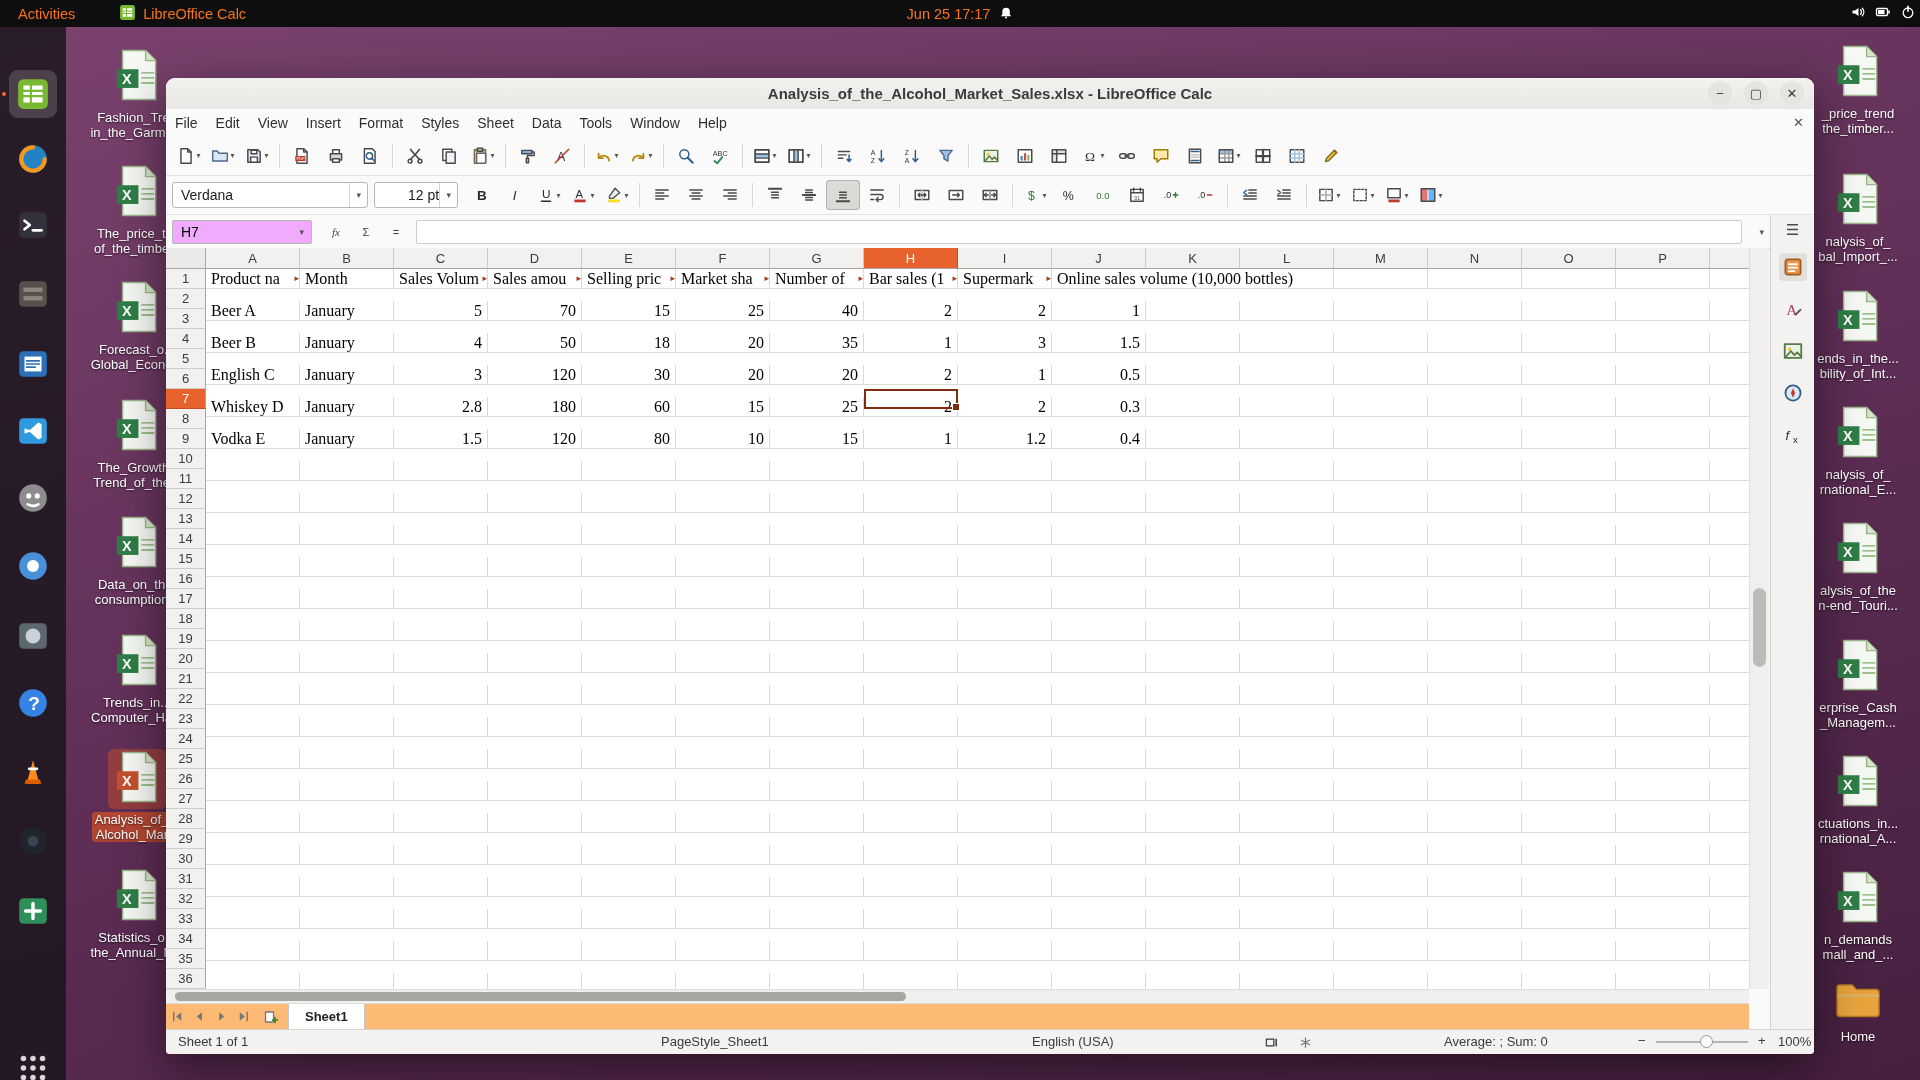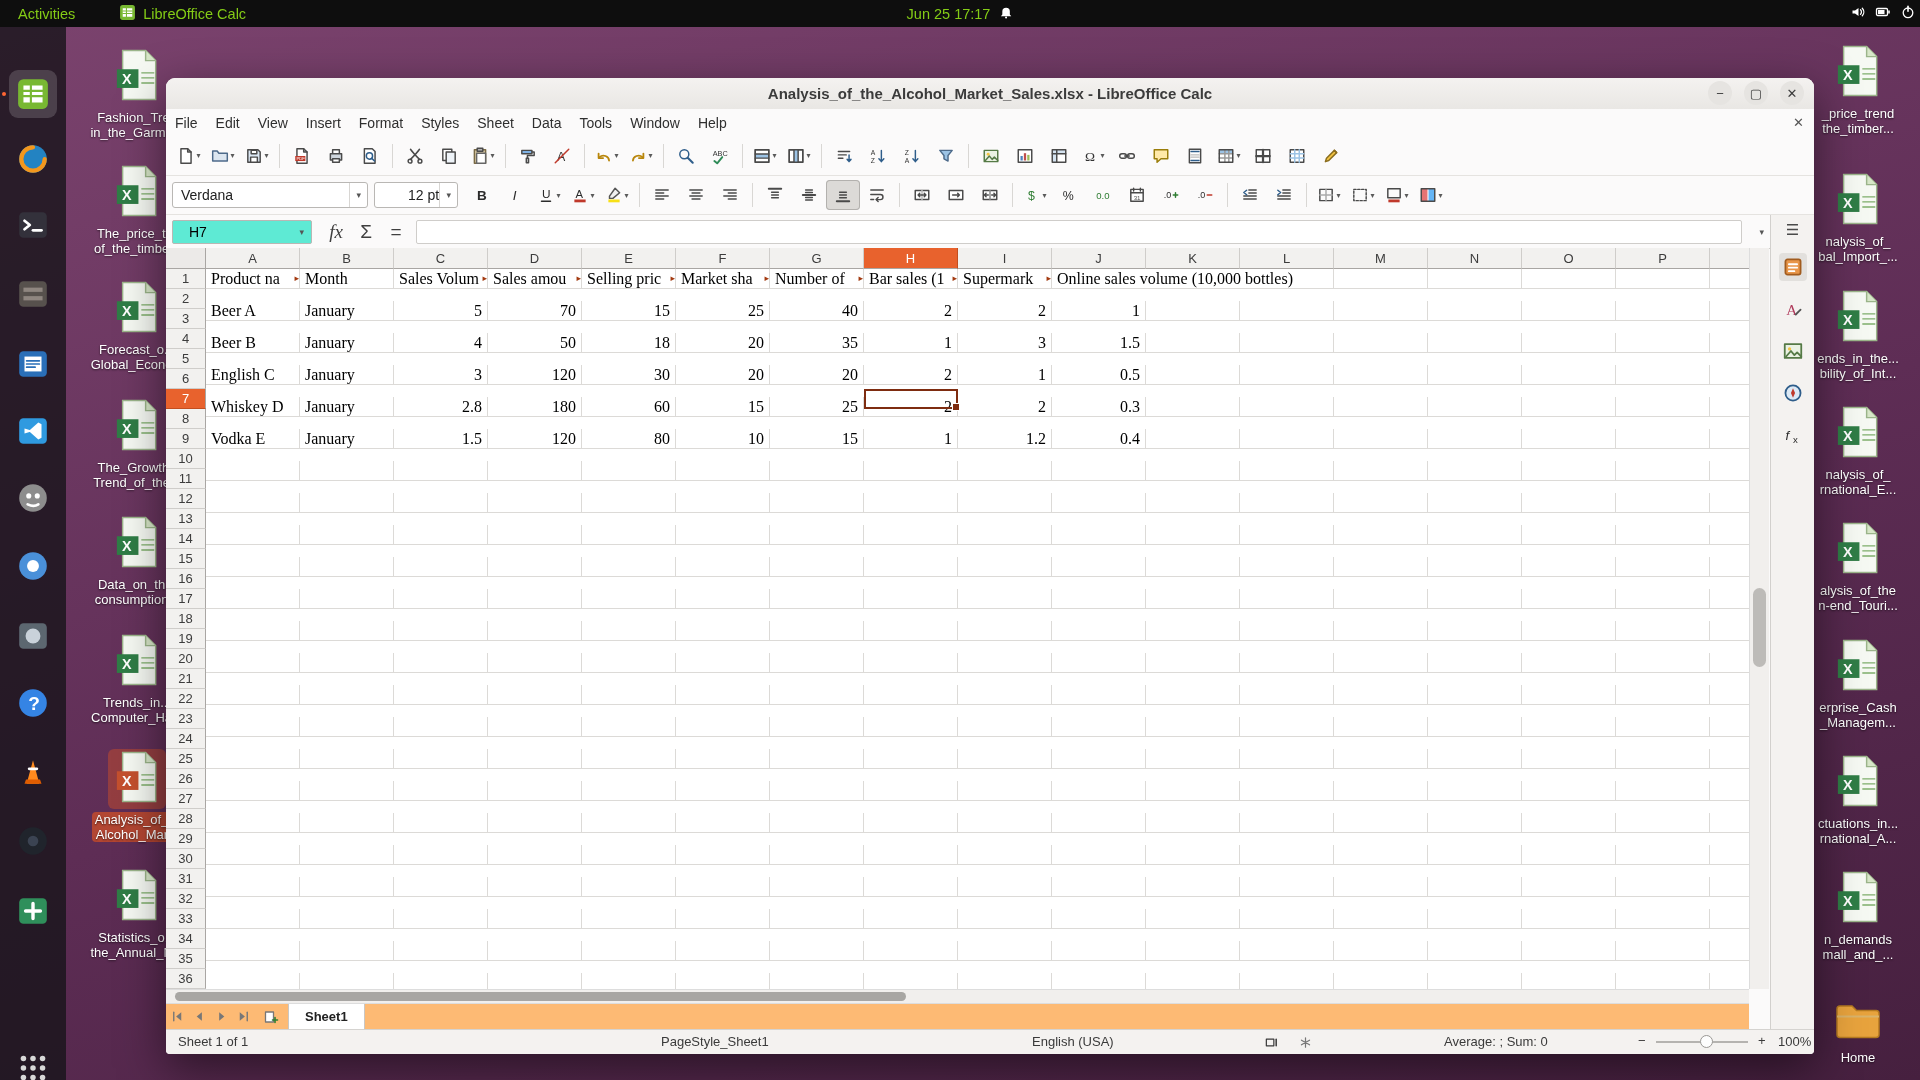--- a/index.html
+++ b/index.html
@@ -1,21 +1,21 @@
 <!DOCTYPE html>
 <html><head>
 <meta charset="utf-8">
 <style>
   html,body{margin:0;padding:0;background:#000;}
   #screen{position:relative;width:1920px;height:1080px;overflow:hidden;
     background:linear-gradient(165deg,#7b436e 0%,#5e2d55 55%,#46203f 100%);
     font-family:"Liberation Sans",sans-serif;-webkit-font-smoothing:antialiased;}
   
   #topbar{position:absolute;left:0;top:0;width:1920px;height:27px;background:#0e0e0e;
-    color:#84cc16;display:flex;align-items:center;font-size:14.5px;z-index:50;}
+    color:#f97316;display:flex;align-items:center;font-size:14.5px;z-index:50;}
   #topbar .activities{padding:0 18px;height:100%;display:flex;align-items:center;}
   #topbar .appfocus{display:flex;align-items:center;gap:7px;margin-left:26px;}
   #topbar .clock{position:absolute;left:50%;transform:translateX(-50%);display:flex;align-items:center;gap:8px;}
   #topbar .tb-right{position:absolute;right:4px;display:flex;align-items:center;gap:9px;color:#fff;}
   
   #dock{position:absolute;left:0;top:27px;width:66px;height:1053px;background:rgba(24,21,27,.82);z-index:40;}
   .dock-item{position:absolute;left:9px;width:48px;height:48px;border-radius:9px;
     display:flex;align-items:center;justify-content:center;}
   .dock-item.active{background:rgba(255,255,255,.16);}
   .dock-item.active::before{content:"";position:absolute;left:-7px;width:4px;height:4px;border-radius:50%;background:#ff6633;}
@@ -51,24 +51,24 @@
   .tb-sep{width:1px;height:24px;background:#d9d7d4;margin:0 5px;flex:0 0 auto;}
   .combo{height:26px;background:#fff;border:1px solid #b9b7b4;border-radius:3px;display:flex;
     align-items:center;font-size:14px;color:#222;padding-left:8px;box-sizing:border-box;margin-right:6px;flex:0 0 auto;}
   .combo .dd{margin-left:auto;padding:0 6px;color:#555;font-size:9px;border-left:1px solid #d8d6d3;height:100%;
     display:flex;align-items:center;}
   #fontname{width:196px;}
   #fontsize{width:84px;padding-left:33px;}
   
   #formulabar{position:absolute;left:0;top:137px;width:1604px;height:33px;background:#fbfafa;
     border-bottom:1px solid #cfcdca;display:flex;align-items:center;}
-  #namebox{position:absolute;left:6px;width:140px;height:24px;background:#5eead4;border:1px solid #b9b7b4;
-    border-radius:2px;font-size:14px;display:flex;align-items:center;padding-left:16px;box-sizing:border-box;}
+  #namebox{position:absolute;left:6px;width:140px;height:24px;background:#f0abfc;border:1px solid #b9b7b4;
+    border-radius:2px;font-size:14px;display:flex;align-items:center;padding-left:8px;box-sizing:border-box;}
   #namebox .dd{margin-left:auto;padding:0 7px;font-size:9px;color:#555;}
-  .fb-ico{position:absolute;font-size:19px;color:#3f3f3f;width:24px;text-align:center;}
+  .fb-ico{position:absolute;font-size:11px;color:#3f3f3f;width:24px;text-align:center;}
   #fxi{left:158px;font-style:italic;font-family:"Liberation Serif",serif;}
   #sumi{left:188px;}
   #eqi{left:218px;}
   #formulainput{position:absolute;left:250px;width:1326px;height:24px;background:#fff;
     border:1px solid #cfcdca;border-radius:2px;box-sizing:border-box;font-size:14px;}
   #fbexpand{position:absolute;right:6px;font-size:9px;color:#555;}
   
   #sheetwrap{position:absolute;left:0;top:170px;width:1583px;height:741px;background:#fff;overflow:hidden;}
   #corner{position:absolute;left:0;top:0;width:40px;height:21px;background:#eceae8;
     border-right:1px solid #a9a6a3;border-bottom:1px solid #a9a6a3;box-sizing:border-box;}
@@ -461,21 +461,21 @@
             <path d="M22 1v7h7" fill="#d7e6c8" stroke="#9bb58a"></path>
             <rect x="2" y="14" width="15" height="13" fill="#2f7d46"></rect>
             <text x="5.5" y="24.5" font-size="10" fill="#fff" font-weight="bold" font-family="sans-serif">X</text>
             <path d="M19 16.5h9M19 20h9M19 23.5h9" stroke="#7fae6c" stroke-width="1"></path>
           </svg></div>
         <div class="dlabel">
           <div>n_demands</div>
           <div>mall_and_...</div>
         </div>
       </div>
-      <div class="desk-item" style="left: 1800px; top: 999px;">
+      <div class="desk-item" style="left: 1800px; top: 978px;">
         <div class="icon-wrap"><svg width="48" height="40" viewBox="0 0 32 26">
             <path d="M2 5a2 2 0 0 1 2-2h8l3 3h13a2 2 0 0 1 2 2v14a2 2 0 0 1-2 2H4a2 2 0 0 1-2-2z" fill="#e8a33d" stroke="#b57a20"></path>
             <path d="M2 10h28" stroke="#d9b36b" stroke-width="1.4"></path>
           </svg></div>
         <div class="dlabel">Home</div>
       </div>
     </div>
 
   <div id="window">
 

